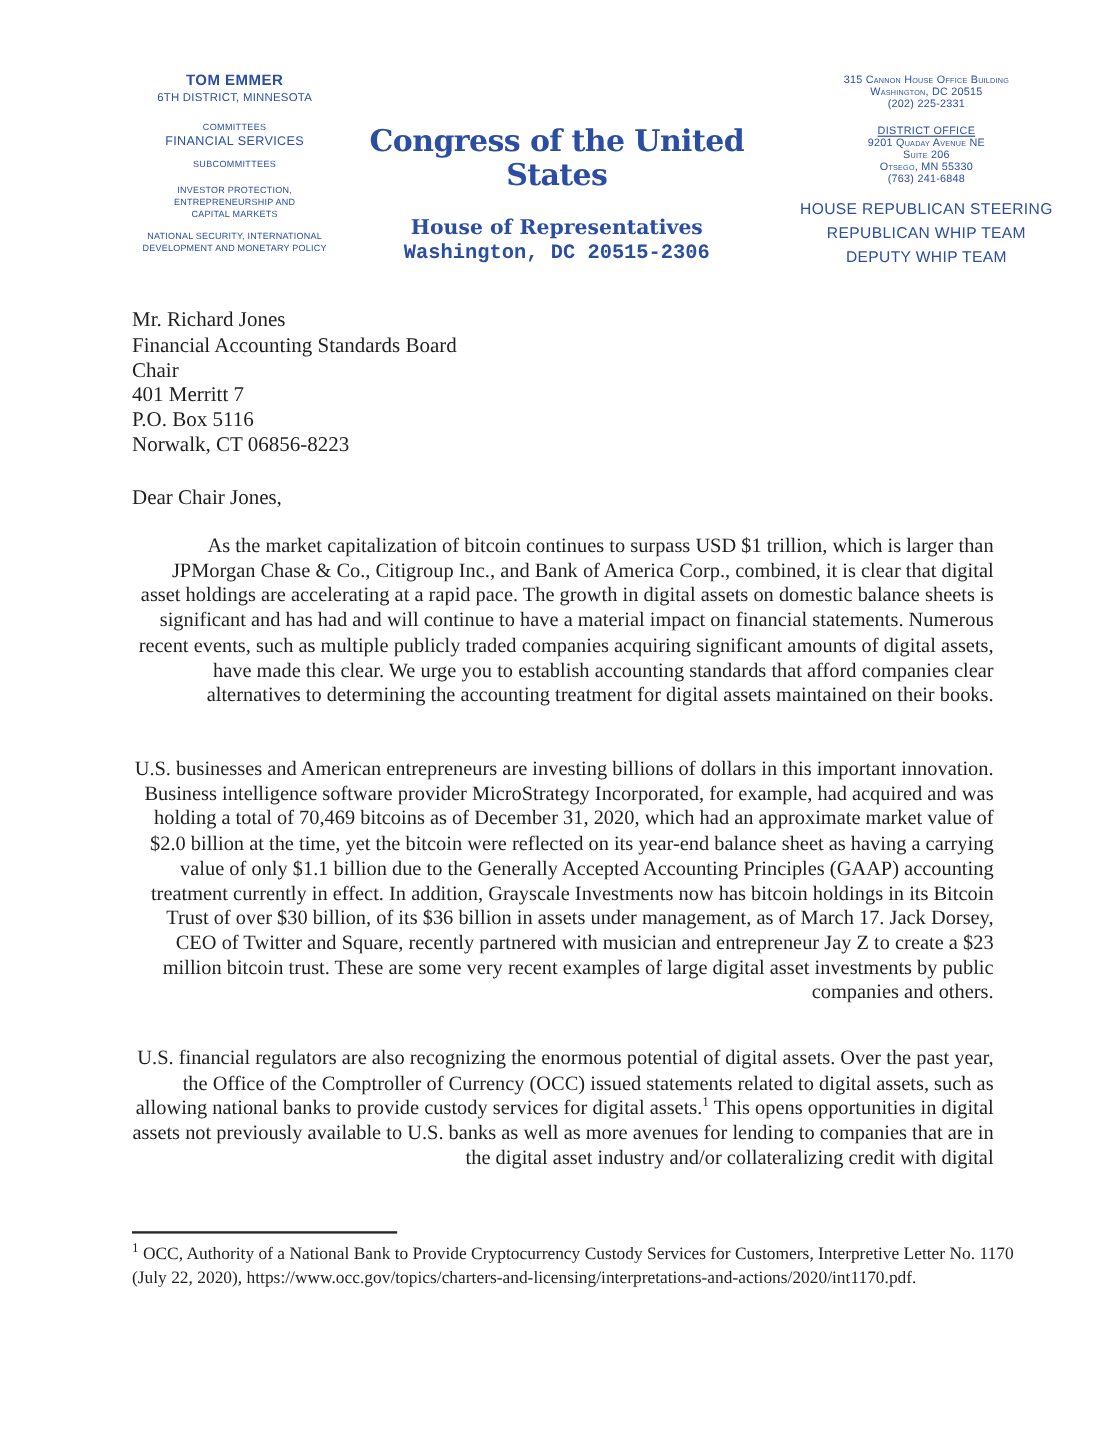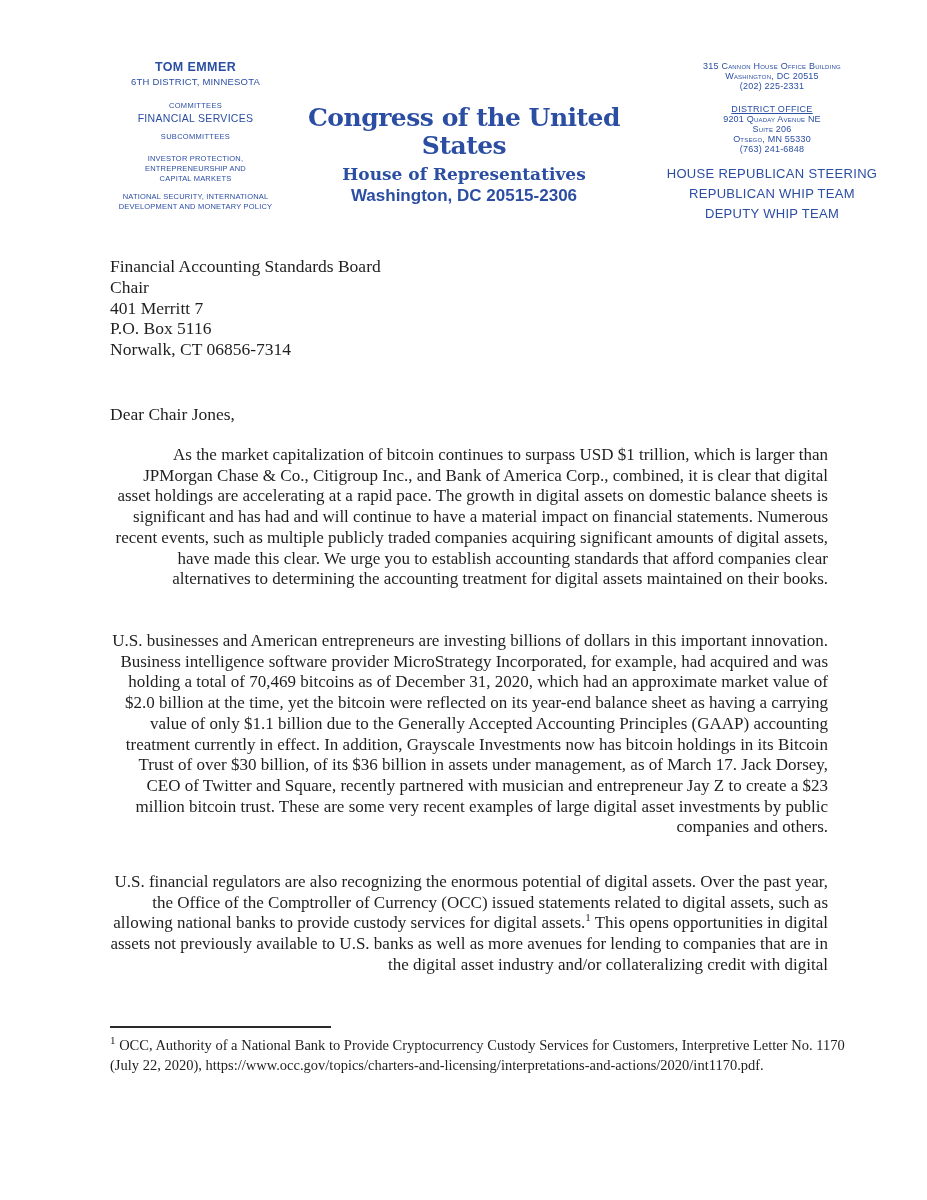--- a/index.html
+++ b/index.html
@@ -29,22 +29,22 @@
   .subc          { font-size: 7.5px; line-height: 10px; margin-top: 13px; white-space: pre-line; letter-spacing: .2px; }
   .subc2         { font-size: 7.5px; line-height: 10px; margin-top: 8px; white-space: pre-line; letter-spacing: .2px; }
 
   .sc { font-variant: small-caps; text-align: center; }
   .lh-sm   { font-size: 9px;  line-height: 10px; letter-spacing: .2px; }
   .lh-role { font-size: 13px; line-height: 10px; margin-top: 10px; letter-spacing: .3px; }
   .lh-role-first { margin-top: 15px; }
   .district-office-label { font-size: 9px; line-height: 10px; margin-top: 13px; letter-spacing: .3px; text-decoration: underline; }
 
   .seal-title    { font-family: "DejaVu Serif", serif; font-weight: bold; font-size: 25px; line-height: 28px; letter-spacing: -0.5px; }
-  .seal-subtitle { font-family: "DejaVu Serif", serif; font-weight: bold; font-size: 17px; line-height: 20px; margin-top: 4px; }
-  .seal-address  { font-family: Liberation Sans, sans-serif; font-weight: bold; font-size: 17px; line-height: 20px; margin-top: 2px; }
+  .seal-subtitle { font-family: "DejaVu Serif", serif; font-weight: bold; font-size: 17px; line-height: 20px; margin-top: 20px; }
+  .seal-address  { font-family: Liberation Mono, monospace; font-weight: bold; font-size: 17px; line-height: 20px; margin-top: 2px; }
 
   
   .date-line { position: absolute; top: 214px; left: 0; width: 100%; text-align: center; font-size: 18px; }
   .recipient { position: absolute; top: 256px; left: 110px; font-size: 17.5px; line-height: 20.8px; }
   .salutation { position: absolute; top: 404px; left: 110px; font-size: 17.5px; }
   .para { position: absolute; left: 110px; width: 718px; font-size: 17px; line-height: 20.7px; text-align: right; }
   .para-1 { top: 445px; }
   .para-2 { top: 631px; }
   .para-3 { top: 872px; }
   sup.fn-marker { font-size: 11px; line-height: 0; }
@@ -85,25 +85,26 @@
     <div class="lh-sm sc">Suite 206</div>
     <div class="lh-sm sc">Otsego, MN 55330</div>
     <div class="lh-sm">(763) 241-6848</div>
     <div class="lh-role lh-role-first">HOUSE REPUBLICAN STEERING</div>
     <div class="lh-role">REPUBLICAN WHIP TEAM</div>
     <div class="lh-role">DEPUTY WHIP TEAM</div>
   </div>
 
 
   <div class="recipient">
+    <div>Mr. Richard Jones</div>
     <div>Financial Accounting Standards Board</div>
     <div>Chair</div>
     <div>401 Merritt 7</div>
     <div>P.O. Box 5116</div>
-    <div>Norwalk, CT 06856-7314</div>
+    <div>Norwalk, CT 06856-8223</div>
   </div>
 
   <div class="salutation">Dear Chair Jones,</div>
 
   <div class="para para-1">As the market capitalization of bitcoin continues to surpass USD $1 trillion, which is larger than JPMorgan Chase &amp; Co., Citigroup Inc., and Bank of America Corp., combined, it is clear that digital asset holdings are accelerating at a rapid pace.  The growth in digital assets on domestic balance sheets is significant and has had and will continue to have a material impact on financial statements.  Numerous recent events, such as multiple publicly traded companies acquiring significant amounts of digital assets, have made this clear.  We urge you to establish accounting standards that afford companies clear alternatives to determining the accounting treatment for digital assets maintained on their books.</div>
   <div class="para para-2">U.S. businesses and American entrepreneurs are investing billions of dollars in this important innovation. Business intelligence software provider MicroStrategy Incorporated, for example, had acquired and was holding a total of 70,469 bitcoins as of December 31, 2020, which had an approximate market value of $2.0 billion at the time, yet the bitcoin were reflected on its year-end balance sheet as having a carrying value of only $1.1 billion due to the Generally Accepted Accounting Principles (GAAP) accounting treatment currently in effect.  In addition, Grayscale Investments now has bitcoin holdings in its Bitcoin Trust of over $30 billion, of its $36 billion in assets under management, as of March 17.  Jack Dorsey, CEO of Twitter and Square, recently partnered with musician and entrepreneur Jay Z to create a $23 million bitcoin trust.  These are some very recent examples of large digital asset investments by public companies and others.</div>
   <div class="para para-3"><span>U.S. financial regulators are also recognizing the enormous potential of digital assets. Over the past year, the Office of the Comptroller of Currency (OCC) issued statements related to digital assets, such as allowing national banks to provide custody services for digital assets.</span><sup class="fn-marker">1</sup><span>  This opens opportunities in digital assets not previously available to U.S. banks as well as more avenues for lending to companies that are in the digital asset industry and/or collateralizing credit with digital</span></div>
 
   <div class="footnote-rule"></div>
   <div class="footnote"><sup class="fn-marker">1</sup><span> OCC, Authority of a National Bank to Provide Cryptocurrency Custody Services for Customers, Interpretive Letter No. 1170 (July 22, 2020), https://www.occ.gov/topics/charters-and-licensing/interpretations-and-actions/2020/int1170.pdf.</span></div>

